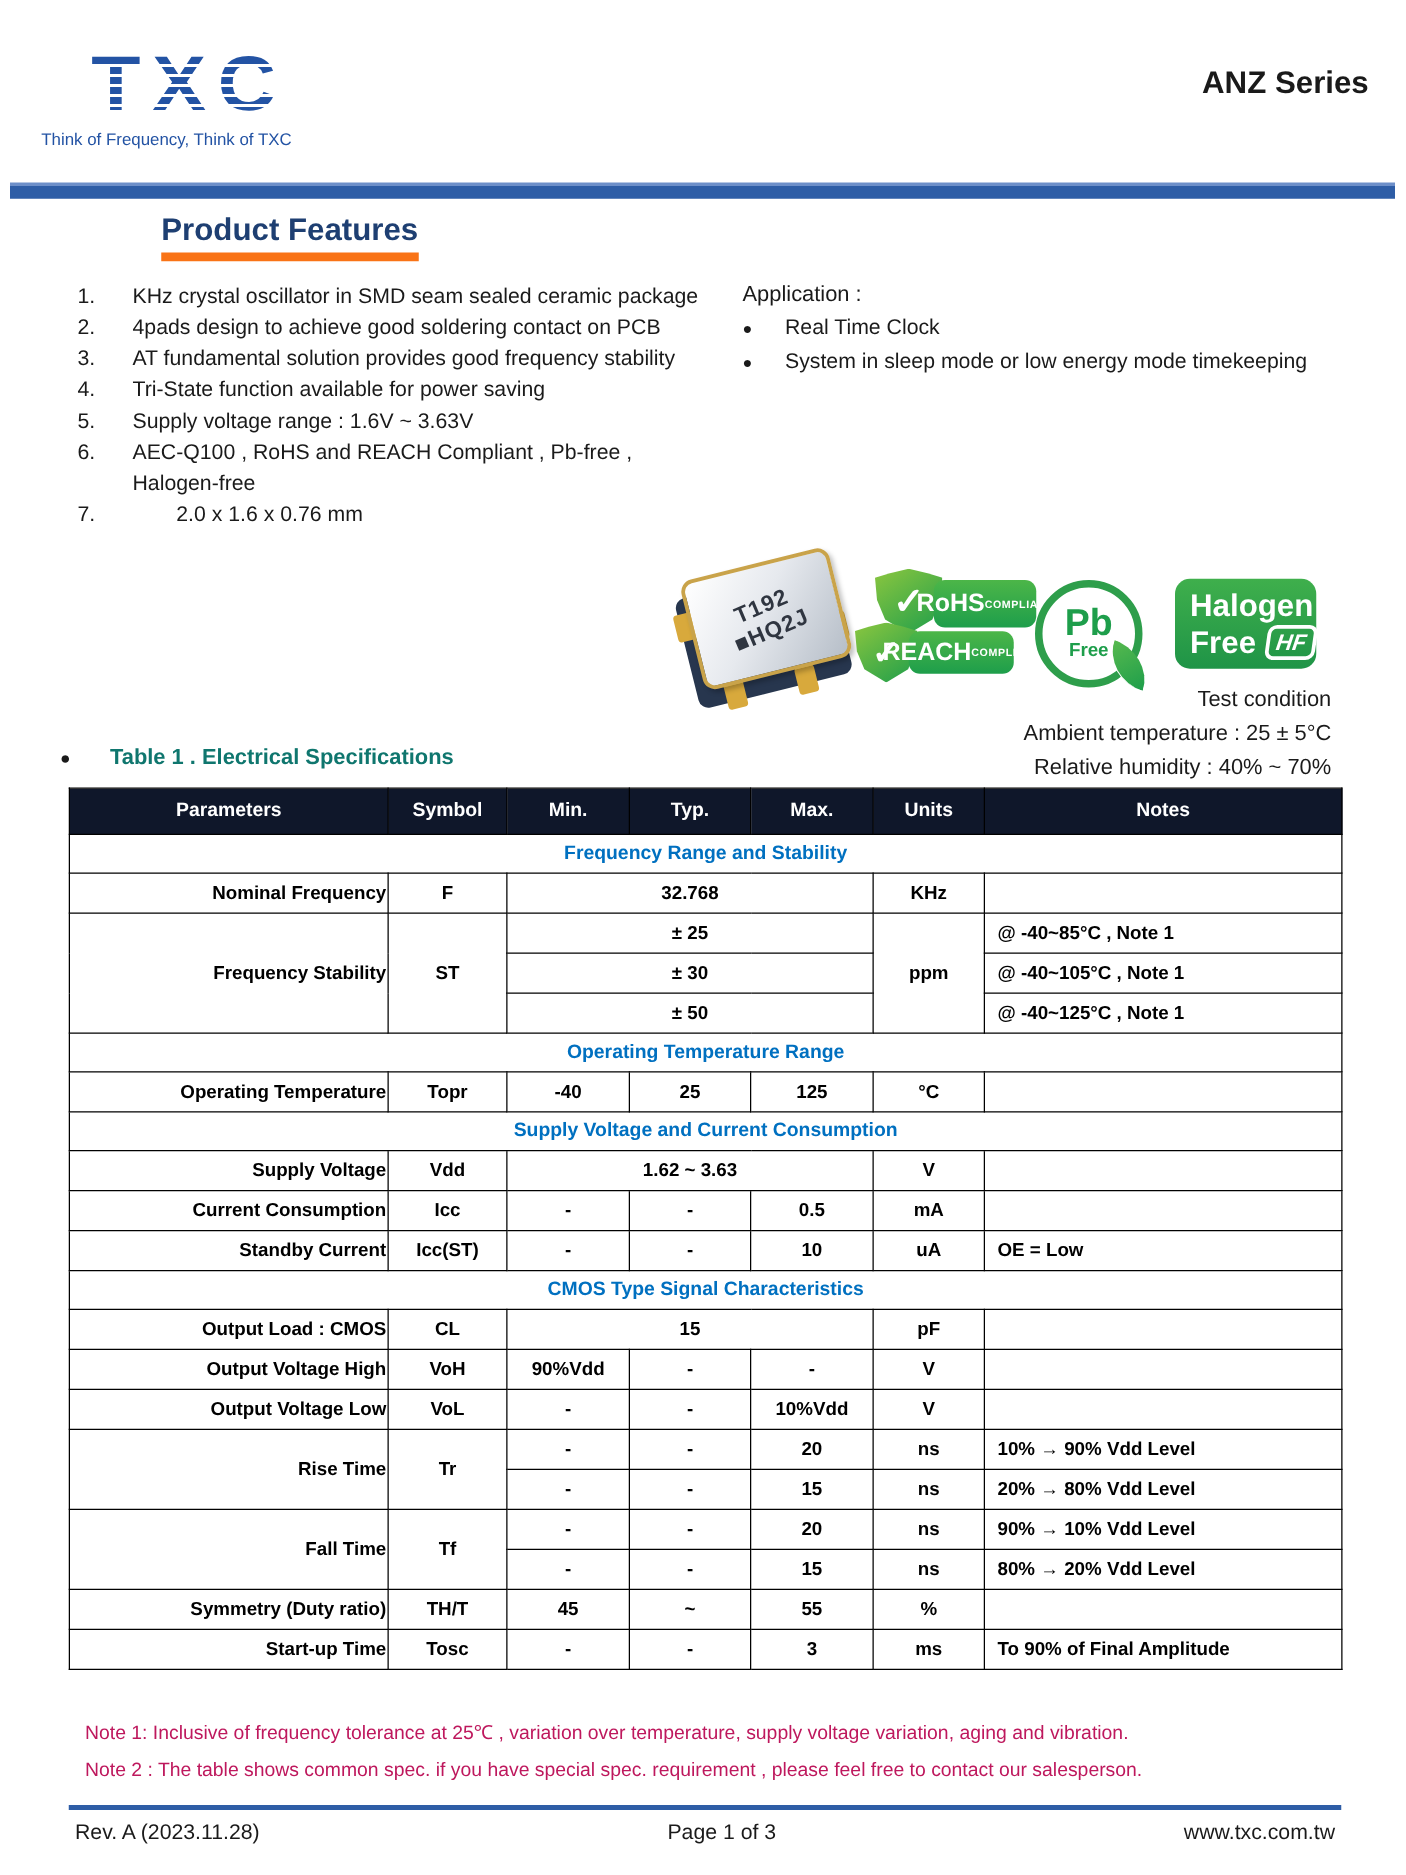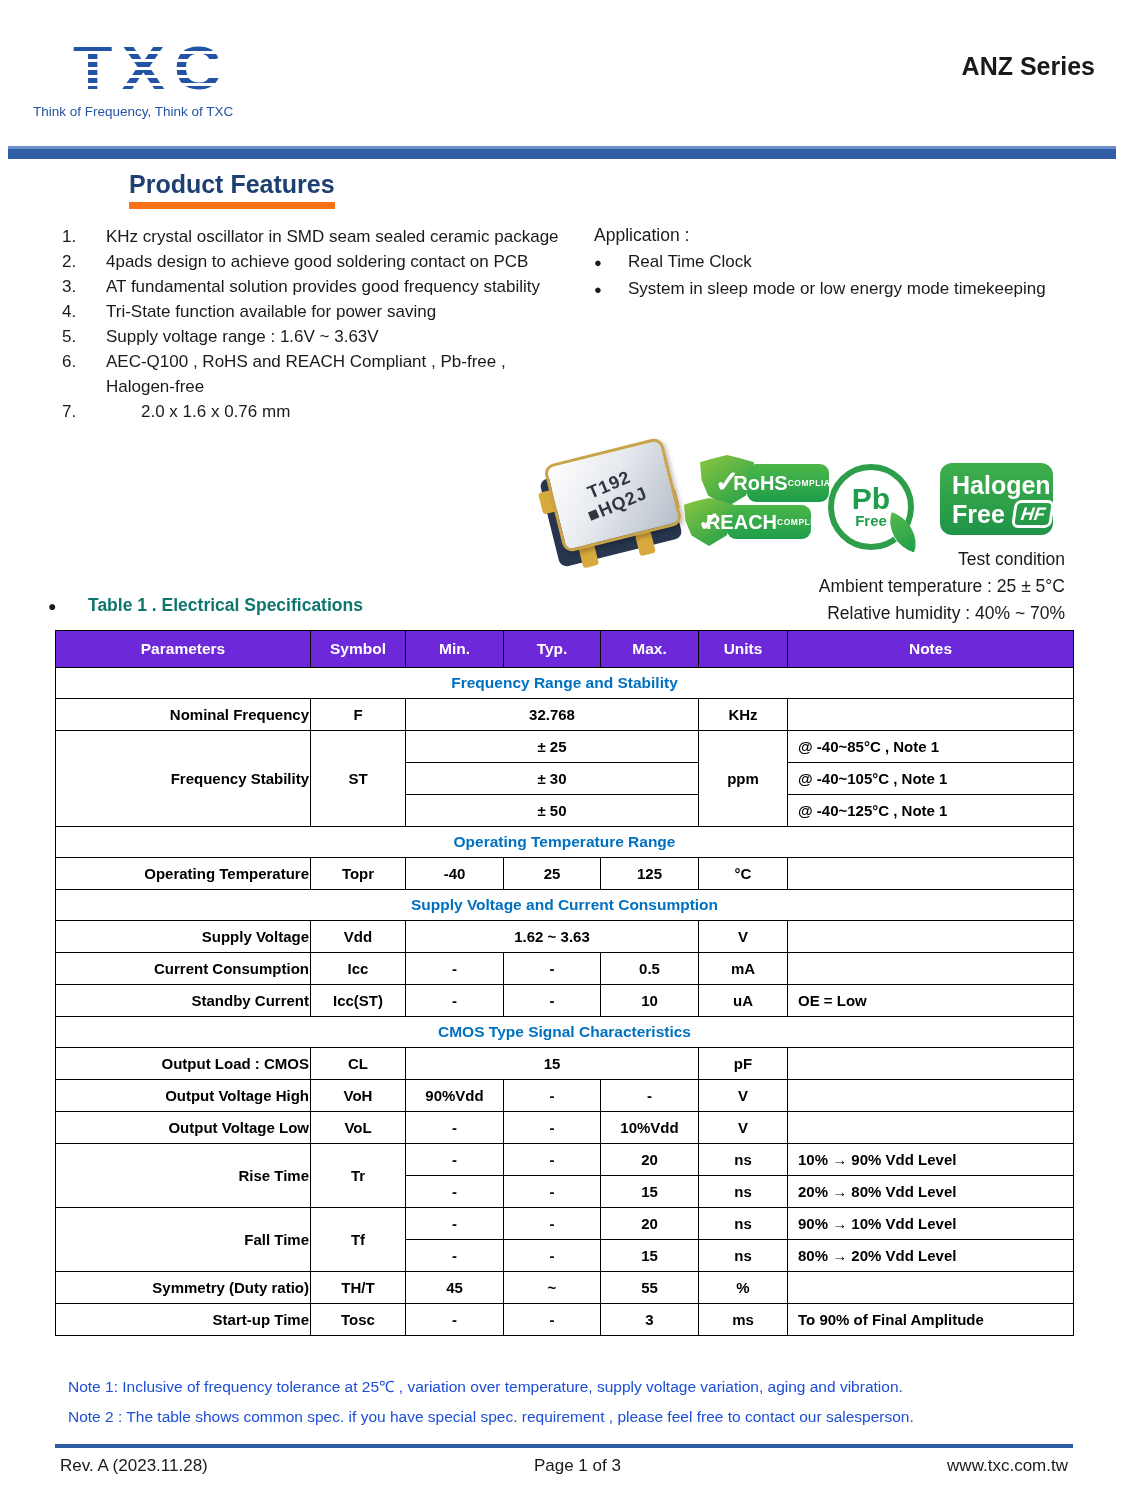--- a/index.html
+++ b/index.html
@@ -125,31 +125,31 @@
   .table-caption { position: absolute; left: 48px; top: 595px; display: flex; align-items: center; }
   .caption-bullet { font-size: 14px; width: 40px; }
   .caption-text { font-size: 17.5px; font-weight: bold; color: #0f766e; }
 
   table.spec {
     position: absolute; left: 55px; top: 630px; width: 1018px;
     border-collapse: collapse; table-layout: fixed;
   }
   table.spec th, table.spec td { border: 1.5px solid #000; }
   table.spec th {
-    background: #6d28d9; color: #fff; font-size: 15.5px; font-weight: bold;
+    background: #0f172a; color: #fff; font-size: 15.5px; font-weight: bold;
     height: 37px; border-color: #000;
   }
   table.spec td { height: 32px; font-size: 15px; font-weight: bold; color: #000; }
   tr.section td { color: #0070C0; text-align: center; font-size: 15.5px; height: 31px; }
   td.param { text-align: right; padding-left: 8px; }
   td.c { text-align: center; }
   td.notes { text-align: left; padding-left: 10px; }
 
   
-  .doc-notes { position: absolute; left: 68px; top: 1372px; font-size: 15.5px; line-height: 30px; color: #1d4ed8; }
+  .doc-notes { position: absolute; left: 68px; top: 1372px; font-size: 15.5px; line-height: 30px; color: #be185d; }
   .footer-bar { position: absolute; left: 55px; top: 1444px; width: 1018px; height: 4px; background: #2E5DA6; }
   .footer-row {
     position: absolute; left: 60px; top: 1456px; width: 1008px;
     display: flex; justify-content: space-between; font-size: 17px;
   }
   .footer-site { color: #1a1a1a; text-decoration: none; }
 </style>
 </head>
 <body>
 

